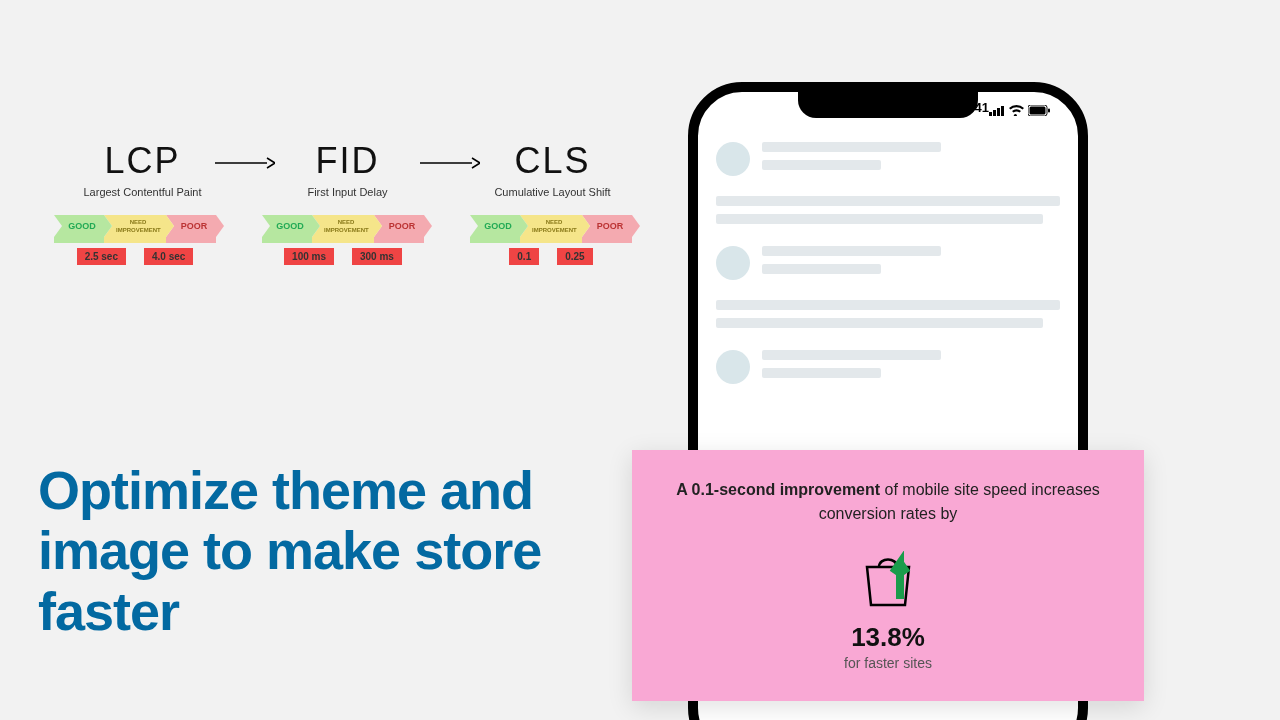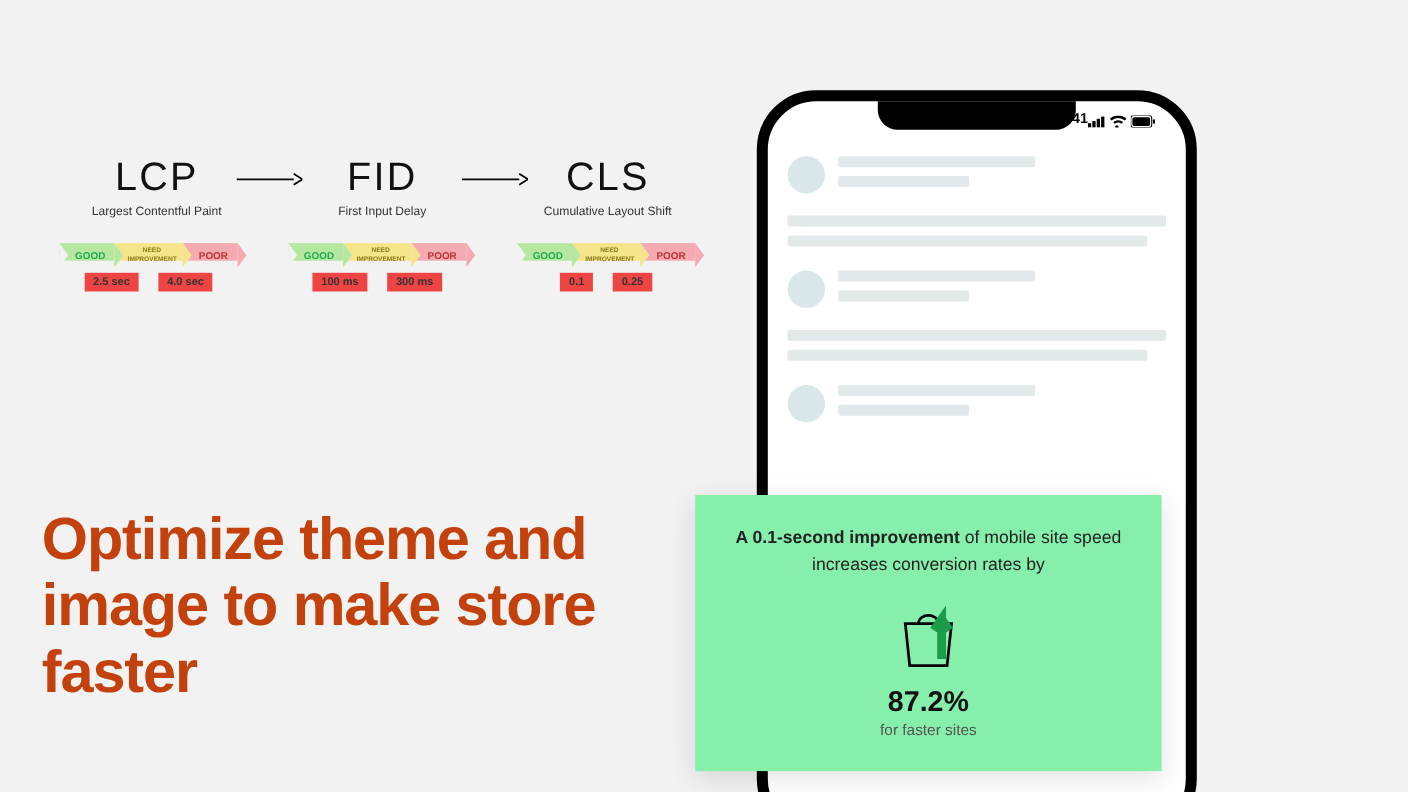--- a/index.html
+++ b/index.html
@@ -62,21 +62,21 @@
     align-items: center;
     width: 180px;
   }
   .chevrons {
     display: flex;
     align-items: center;
     height: 22px;
   }
   .chev {
     position: relative;
-    height: 16px;
+    height: 28px;
     line-height: 22px;
     font-size: 9px;
     font-weight: 700;
     text-align: center;
     padding: 0 6px 0 12px;
   }
   .chev::before, .chev::after {
     content: '';
     position: absolute;
     top: 0;
@@ -107,21 +107,21 @@
   
   .headline {
     position: absolute;
     left: 38px;
     top: 460px;
     width: 610px;
     font-family: "Arial Black", Arial, sans-serif;
     font-weight: 900;
     font-size: 54px;
     line-height: 1.12;
-    color: #c2410c;
+    color: #0369a1;
     letter-spacing: -1px;
   }
   
   .phone {
     position: absolute;
     top: 82px;
     left: 688px;
     width: 400px;
     height: 680px;
     border: 10px solid #000;
@@ -161,22 +161,22 @@
   .skel-avatar { width: 34px; height: 34px; border-radius: 50%; background: #d9e6ea; flex-shrink:0; }
   .skel-lines-short { flex:1; }
   .skel-line { height: 10px; background: #e3e8eb; border-radius: 2px; margin-bottom: 8px; }
   .w60 { width: 60%; } .w40 { width: 40%; } .w100{width:100%;} .w95{width:95%;}
   .full-lines { margin-bottom: 22px; }
   
   .stat-card {
     position: absolute;
     top: 450px;
     left: 632px;
-    width: 424px;
-    background: #86efac;
+    width: 512px;
+    background: #f9a8d4;
     box-shadow: 0 6px 24px rgba(0,0,0,0.12);
     padding: 28px 34px 30px;
     z-index: 20;
   }
   .stat-headline {
     text-align: center;
     font-size: 16px;
     color: #222;
     line-height: 1.5;
     margin-bottom: 24px;
@@ -325,17 +325,17 @@
   </div>
   <div class="stat-cols">
     <div class="stat-col">
       <div class="stat-icon">
         <svg width="62" height="58" viewBox="0 0 62 58">
           <path d="M10 16 L52 16 L48 54 L14 54 Z" fill="none" stroke="#000" stroke-width="2.5"></path>
           <path d="M22 16 C22 6, 40 6, 40 16" fill="none" stroke="#000" stroke-width="2.5"></path>
           <path d="M43 48 L43 12 L36 22 M43 12 L50 22" fill="none" stroke="#1a9c4b" stroke-width="8" stroke-linecap="butt" stroke-linejoin="miter"></path>
         </svg>
       </div>
-      <div class="stat-num">87.2%</div>
+      <div class="stat-num">13.8%</div>
       <div class="stat-label">for faster sites</div>
     </div>
   </div>
 </div>
 
 </body></html>

